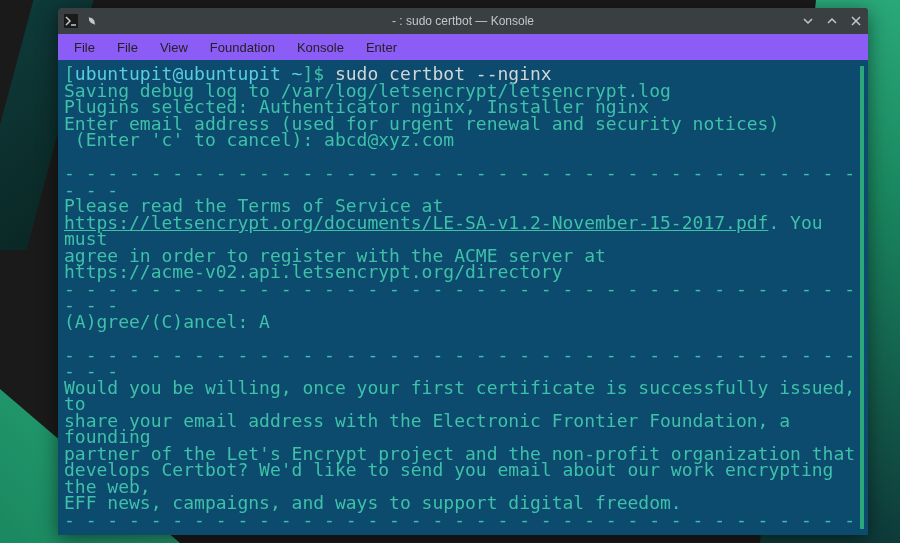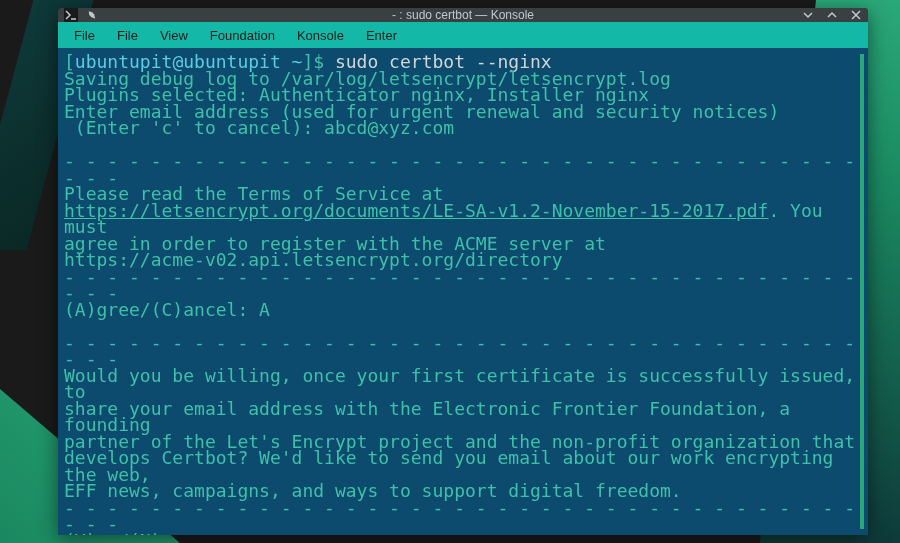--- a/index.html
+++ b/index.html
@@ -40,21 +40,21 @@
       width: 810px;
       height: 527px;
       background: #2b2b2b;
       border-radius: 4px 4px 0 0;
       box-shadow: 0 4px 20px rgba(0,0,0,0.5);
       display: flex;
       flex-direction: column;
       overflow: hidden;
     }
     .titlebar {
-      height: 14px;
+      height: 26px;
       background: #3a3f42;
       display: flex;
       align-items: center;
       padding: 0 6px;
       position: relative;
     }
     .titlebar-left {
       display: flex;
       align-items: center;
       gap: 8px;
@@ -67,21 +67,21 @@
       font-size: 12px;
     }
     .titlebar-right {
       margin-left: auto;
       display: flex;
       gap: 12px;
     }
     .titlebar-icon { color: #c0c8cc; display: flex; align-items: center; }
     .menubar {
       height: 26px;
-      background: #14b8a6;
+      background: #8b5cf6;
       display: flex;
       align-items: center;
       padding: 0 6px;
       gap: 2px;
     }
     .menu-item {
       color: #222;
       font-size: 13px;
       padding: 3px 10px;
       cursor: pointer;

